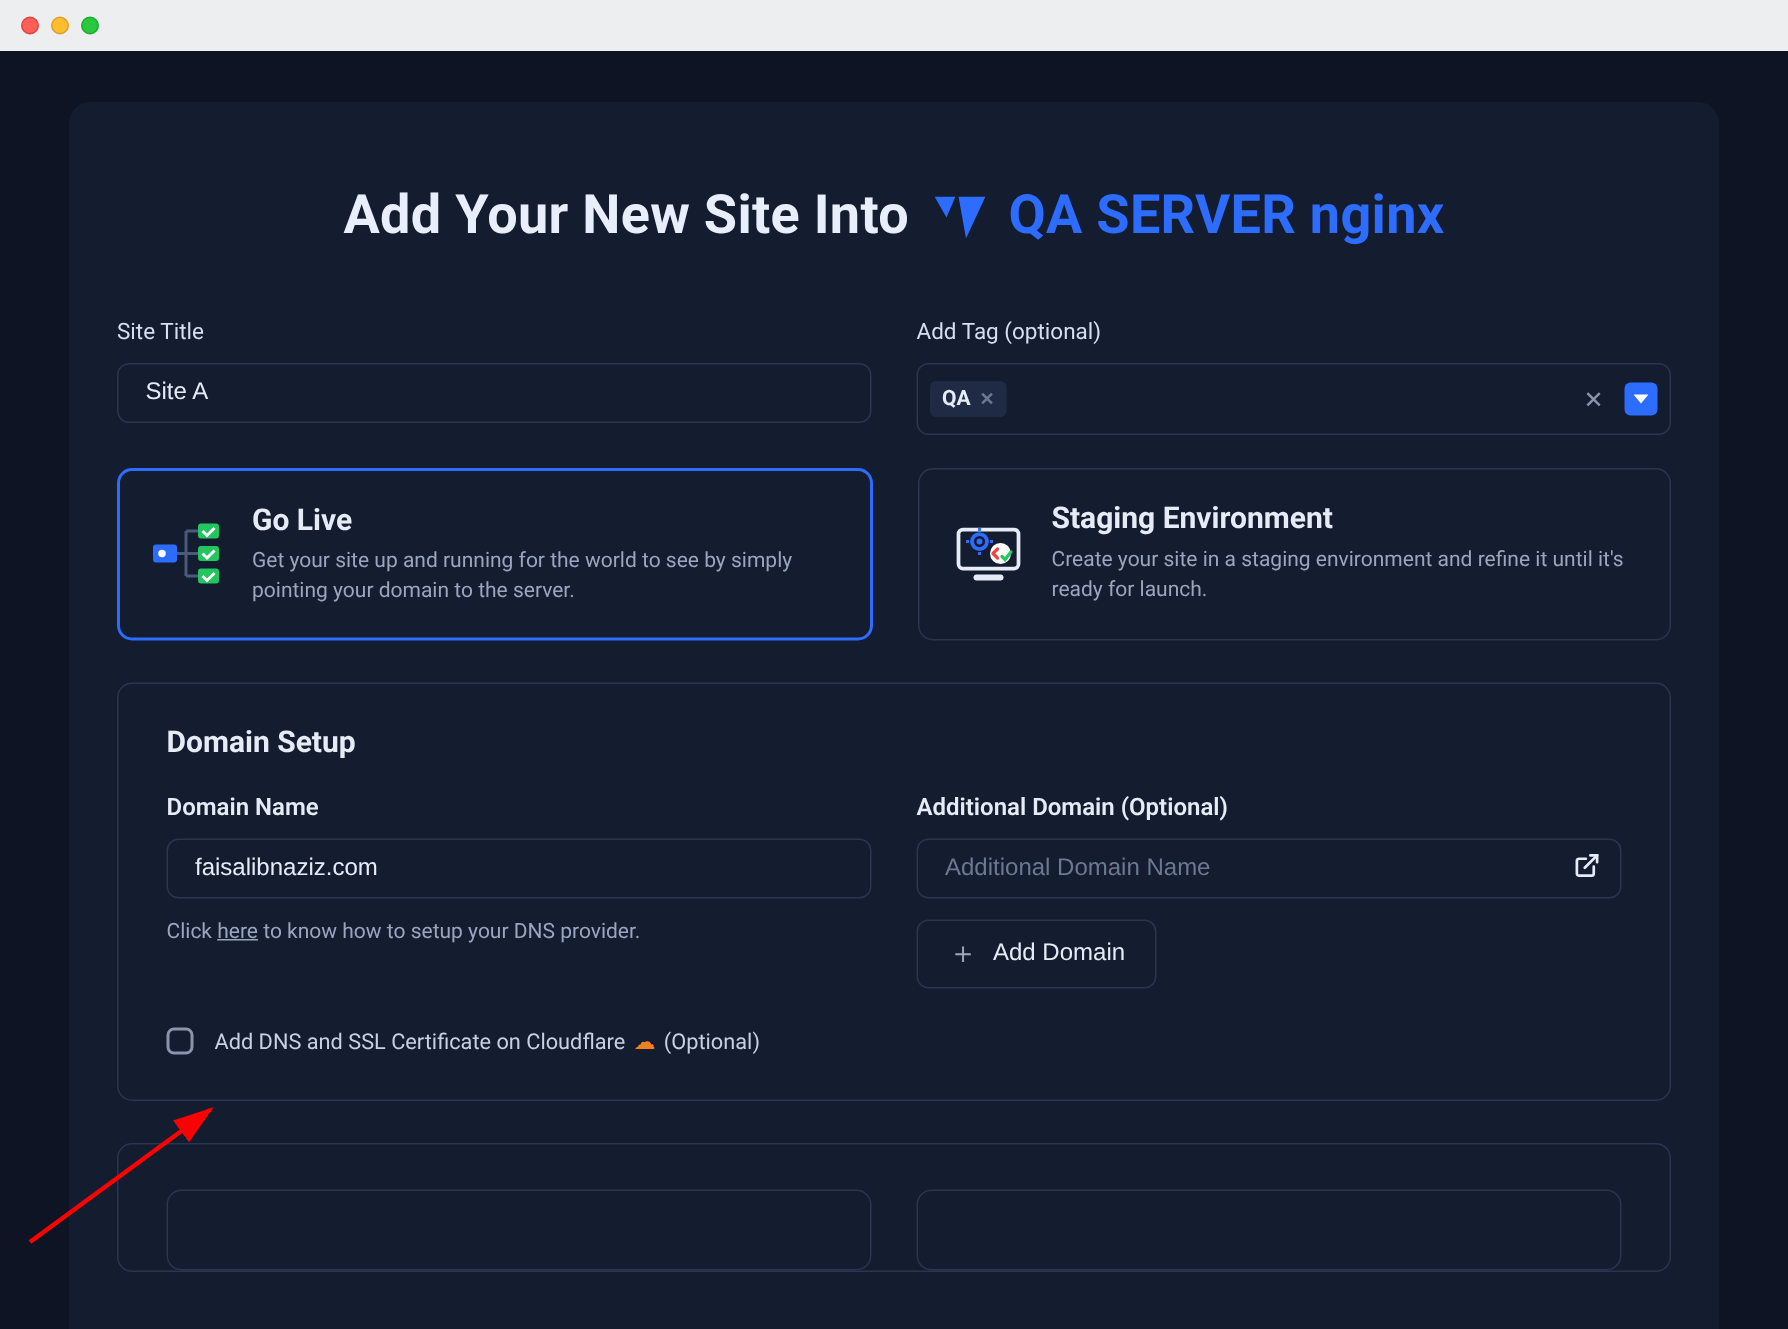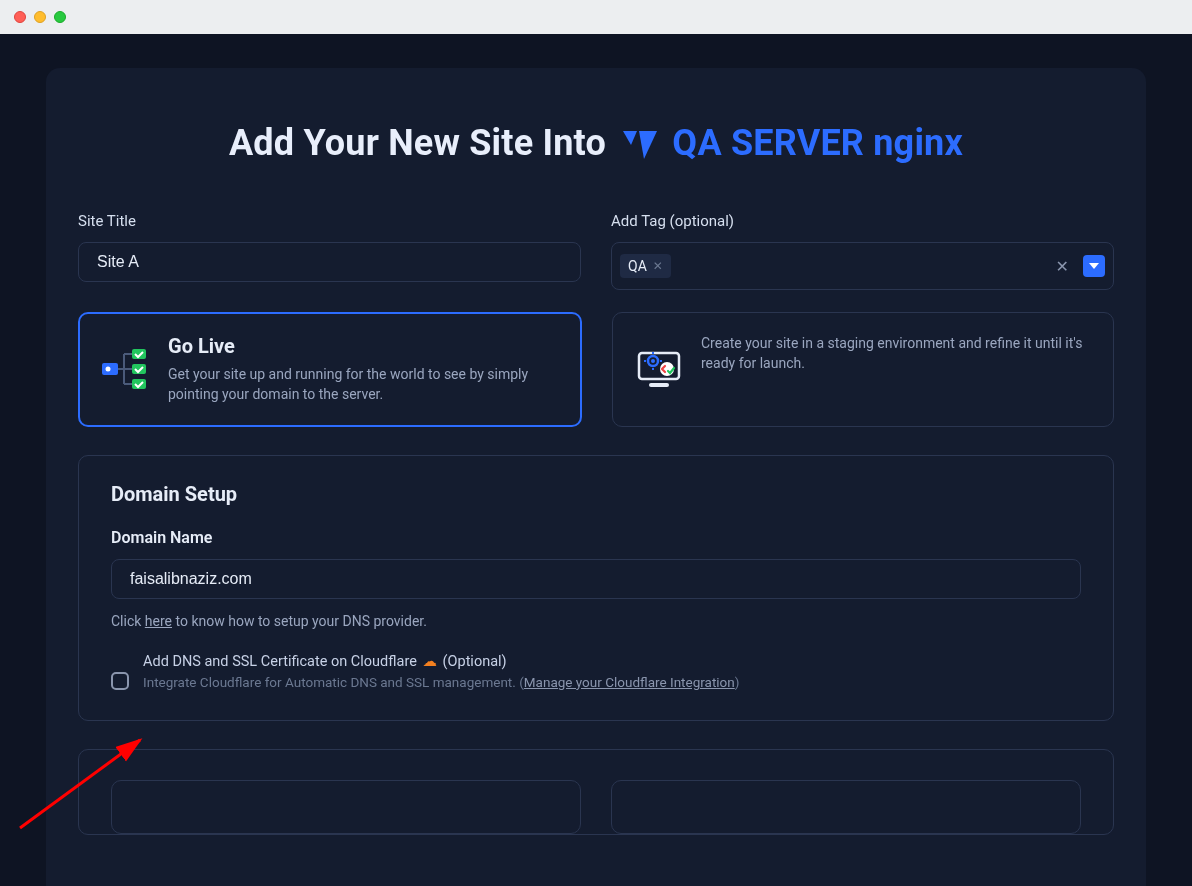--- a/index.html
+++ b/index.html
@@ -95,21 +95,21 @@
     gap: 8px;
   }
   .tag-chip {
     background: #1f2a44;
     border-radius: 4px;
     padding: 4px 8px;
     display: flex;
     align-items: center;
     gap: 6px;
     font-size: 14px;
-    font-weight: 400;
+    font-weight: 700;
     color: #e6ecf7;
   }
   .tag-chip .x { color: #6b7891; font-size: 12px; cursor: pointer; }
   .tagbox-spacer { flex: 1; }
   .tagbox-clear {
     color: #8a95ad;
     font-size: 16px;
     padding: 0 6px;
     cursor: pointer;
   }
@@ -309,46 +309,61 @@
             <rect x="14" y="36" width="20" height="4" rx="2" fill="#e6ecf7"></rect>
             <circle cx="18" cy="14" r="5" fill="none" stroke="#2c6cff" stroke-width="2.5"></circle>
             <circle cx="18" cy="14" r="2" fill="#2c6cff"></circle>
             <path d="M18 7 v-2 M18 21 v2 M11 14 h-2 M25 14 h2" stroke="#2c6cff" stroke-width="2"></path>
             <circle cx="32" cy="22" r="7" fill="#fff"></circle>
             <path d="M27 22 l3 -3 M27 22 l3 3" stroke="#ef4444" stroke-width="2.2" fill="none" stroke-linecap="round"></path>
             <path d="M33 24 l2 2 l4 -5" stroke="#22c55e" stroke-width="2.2" fill="none" stroke-linecap="round"></path>
           </svg>
         </div>
         <div>
+          <div class="opt-title">Staging Environment</div>
           <div class="opt-desc">Create your site in a staging environment and refine it until it's ready for launch.</div>
         </div>
       </div>
     </div>
 
     <div class="panel">
       <div class="panel-title">Domain Setup</div>
 
       <div class="row">
         <div class="col">
           <label class="field-label">Domain Name</label>
           <input class="input-sm" type="text" value="faisalibnaziz.com" style="">
           <div class="helper">
             <span>Click </span><a href="#" class="link">here</a><span> to know how to setup your DNS provider.</span>
           </div>
         </div>
+        <div class="col">
+          <label class="field-label">Additional Domain (Optional)</label>
+          <div class="input-with-icon">
+            <input class="input-sm" type="text" placeholder="Additional Domain Name" style="">
+            <span class="trail">
+              <svg width="18" height="18" viewBox="0 0 24 24" fill="none" stroke="currentColor" stroke-width="2.4" stroke-linecap="round">
+                <path d="M18 13v6a2 2 0 0 1-2 2H5a2 2 0 0 1-2-2V8a2 2 0 0 1 2-2h6"></path>
+                <path d="M15 3h6v6"></path>
+                  <path d="M10 14L21 3"></path>
+              </svg>
+            </span>
+          </div>
+          <button class="btn">
+            <span class="plus">＋</span>
+            <span>Add Domain</span>
+          </button>
+        </div>
       </div>
 
       <div class="cf-row">
         <div class="cf-check"></div>
         <div>
           <div class="cf-text">
             <span>Add DNS and SSL Certificate on Cloudflare </span><span class="cf-cloud">☁</span><span> (Optional)</span>
-          </div>
-          <div class="cf-sub">
-            <span>Integrate Cloudflare for Automatic DNS and SSL management. (</span><a href="#" class="link">Manage your Cloudflare Integration</a><span>)</span>
           </div>
         </div>
       </div>
     </div>
 
     <div class="panel wp-panel">
       <div class="wp-row">
         <div class="wp-box">
           
           

